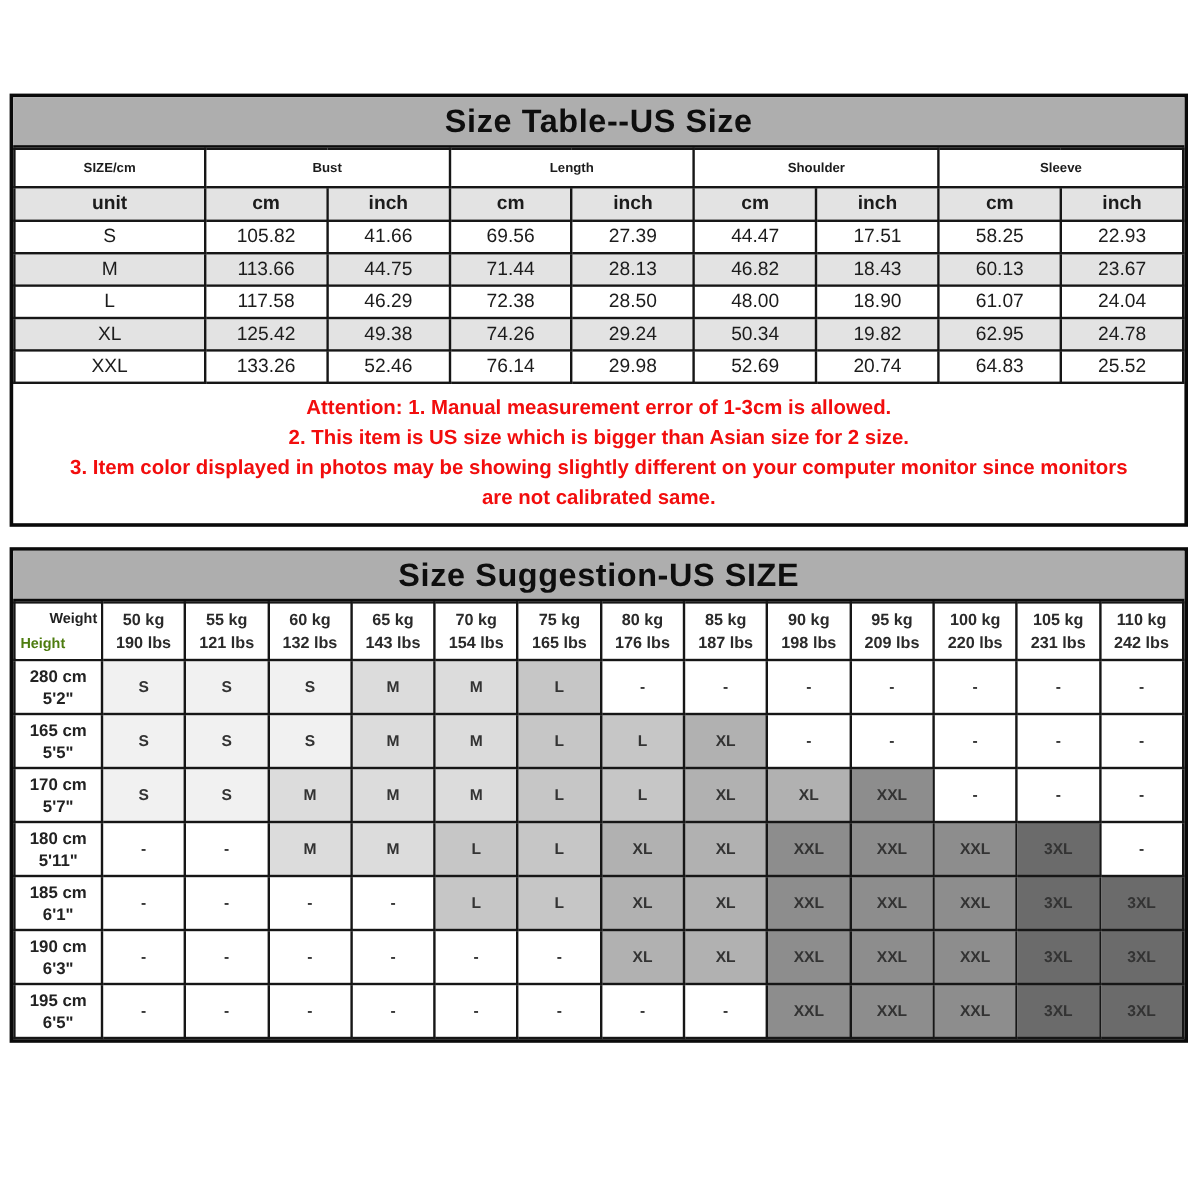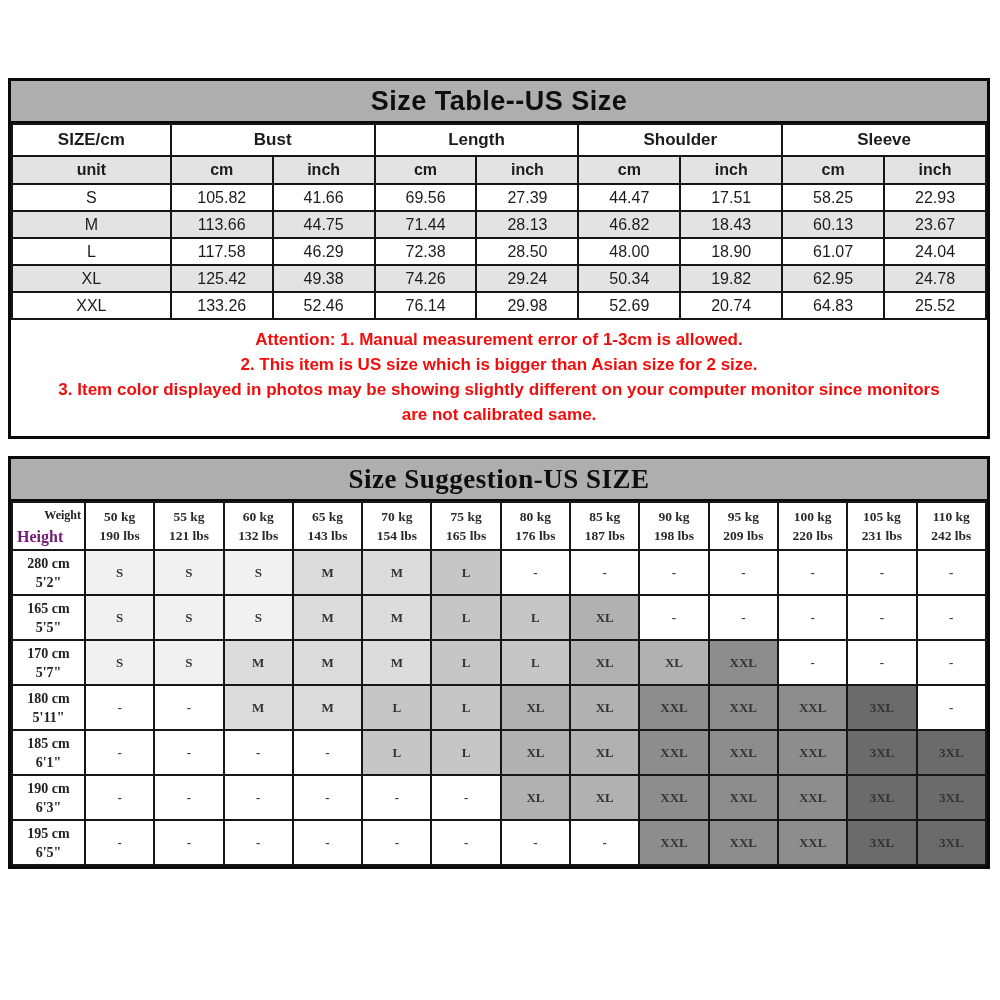--- a/index.html
+++ b/index.html
@@ -3,52 +3,52 @@
 <meta charset="utf-8">
 <style>
   html,body{margin:0;padding:0;}
   body{
     width:1000px;height:1000px;position:relative;background:#ffffff;
     font-family:"Liberation Sans","DejaVu Sans",sans-serif;
     -webkit-font-smoothing:antialiased;
   }
   .panel{position:absolute;left:8px;width:982px;border:3px solid #0a0a0a;background:#fff;box-sizing:border-box;}
   #size-panel{top:78px;}
-  #suggestion-panel{top:456px;font-family:Liberation Serif, serif;}
+  #suggestion-panel{top:456px;}
   .title-band{
     background:#aeaeae;border-bottom:2px solid #0a0a0a;
     text-align:center;font-weight:bold;font-size:27px;color:#0e0e0e;
     height:40px;line-height:40px;letter-spacing:0.5px;
   }
   table{border-collapse:collapse;width:100%;table-layout:fixed;}
   
   #size-table th,#size-table td{
     border:2px solid #161616;text-align:center;vertical-align:middle;
     color:#1c1c1c;overflow:hidden;white-space:nowrap;
   }
-  #size-table thead tr.groups th{height:28px;font-size:17px;font-weight:bold;background:#fff;}
+  #size-table thead tr.groups th{height:28px;font-size:11px;font-weight:bold;background:#fff;}
   #size-table thead tr.units th{height:24px;font-size:16px;font-weight:bold;background:#e3e3e3;}
   #size-table tbody td{height:23px;font-size:16px;}
   #size-table tbody tr.stripe td{background:#e3e3e3;}
   
   .attention{padding:7px 4px 9px 4px;text-align:center;font-weight:bold;font-size:17px;line-height:25px;}
   
   #suggestion-table th,#suggestion-table td{
     border:2px solid #161616;text-align:center;vertical-align:middle;
     color:#333;overflow:hidden;
   }
   #suggestion-table col.hcol{width:73px;}
   #suggestion-table thead th{height:44px;font-size:13.5px;font-weight:bold;background:#fff;color:#2a2a2a;line-height:19px;}
   #suggestion-table tbody th{height:41px;font-size:14px;font-weight:bold;background:#fff;color:#222;line-height:19px;}
   #suggestion-table tbody td{font-size:13px;font-weight:bold;}
   .corner{position:relative;
     background:linear-gradient(to bottom right,#b2b2b2 0%,#b2b2b2 49.2%,#3c3c3c 49.2%,#3c3c3c 51.2%,#c6c6c6 51.2%,#c6c6c6 100%);
   }
   .corner .w{position:absolute;top:3px;right:3px;font-size:12px;font-weight:bold;color:#222;}
-  .corner .h{position:absolute;bottom:3px;left:4px;font-size:16px;font-weight:bold;color:#701a75;}
+  .corner .h{position:absolute;bottom:3px;left:4px;font-size:12px;font-weight:bold;color:#4d7c0f;}
 </style>
 </head>
 <body>
 
 <div class="panel" id="size-panel">
   <div class="title-band">Size Table--US Size</div>
   <table id="size-table">
     <colgroup>
       <col style="width:16.3%">
       <col>

